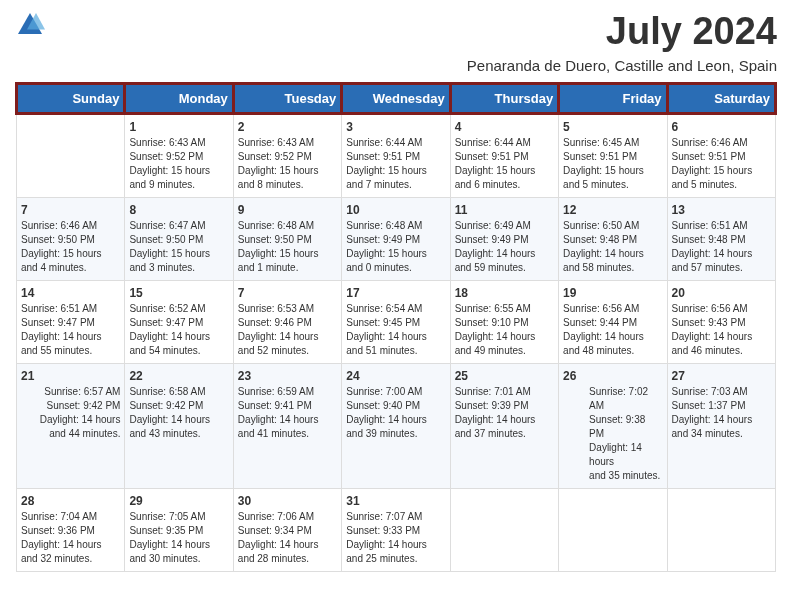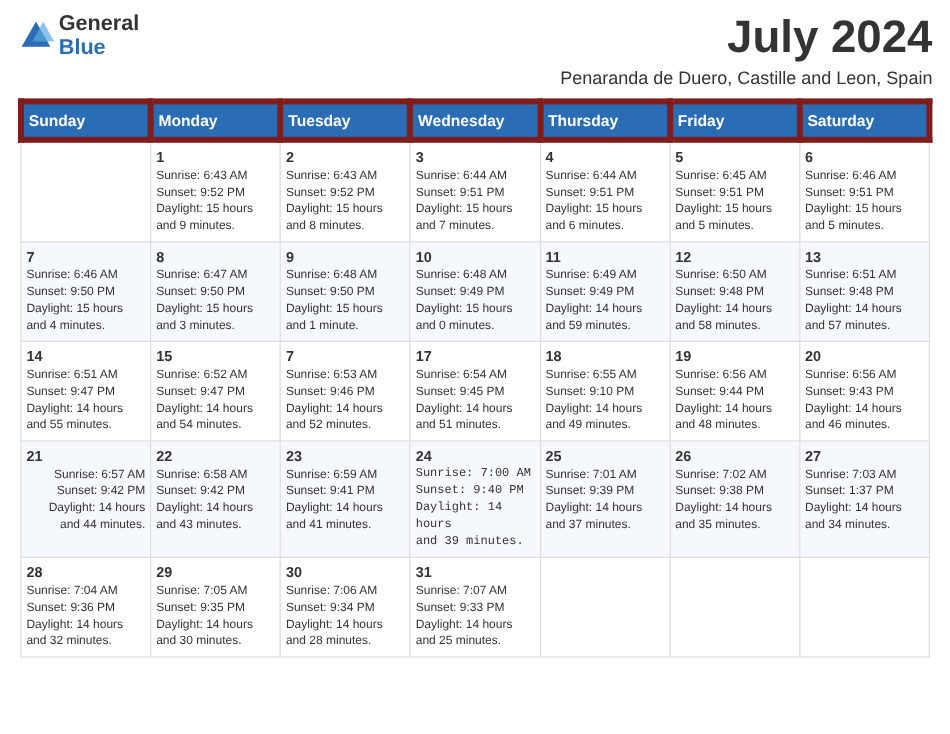--- a/index.html
+++ b/index.html
@@ -58,22 +58,22 @@
       table-layout: fixed;
     }
     thead tr {
       background-color: #2a6db5;
     }
     thead th {
       color: #fff;
       font-size: 13px;
       font-weight: bold;
       padding: 6px 4px;
-      text-align: left;
-      border: 5px solid #7f1d1d;
+      text-align: right;
+      border: 3px solid #7f1d1d;
     }
     tbody tr {
       border-bottom: 1px solid #ccc;
     }
     tbody td {
       vertical-align: top;
       padding: 5px 4px;
       font-size: 10.5px;
       color: #333;
       border: 1px solid #ddd;
@@ -102,24 +102,20 @@
   </style>
 </head>
 <body>
 
 <div class="header-top">
   <div class="logo">
     <svg class="logo-icon" viewBox="0 0 40 40">
       <polygon points="20,4 36,32 4,32" fill="#2a6db5"></polygon>
       <polygon points="28,4 40,26 16,26" fill="#5aabde" opacity="0.7"></polygon>
     </svg>
-    <div class="logo-text">
-      <span class="logo-general">General</span>
-      <span class="logo-blue">Blue</span>
-    </div>
   </div>
   <div>
     <div class="month-title">July 2024</div>
   </div>
 </div>
 <div class="subtitle">Penaranda de Duero, Castille and Leon, Spain</div>
 
 <table>
   <thead>
     <tr>
@@ -297,35 +293,35 @@
         </td>
         <td>
           <span class="day-num">23</span>
           <div class="day-info" style="white-space: pre-line;">Sunrise: 6:59 AM
 Sunset: 9:41 PM
 Daylight: 14 hours
 and 41 minutes.</div>
         </td>
         <td>
           <span class="day-num">24</span>
-          <div class="day-info" style="white-space: pre-line; font-family: Liberation Mono, monospace;">Sunrise: 7:00 AM
+          <div class="day-info" style="white-space: pre-line;">Sunrise: 7:00 AM
 Sunset: 9:40 PM
 Daylight: 14 hours
 and 39 minutes.</div>
         </td>
         <td>
           <span class="day-num">25</span>
           <div class="day-info" style="white-space: pre-line;">Sunrise: 7:01 AM
 Sunset: 9:39 PM
 Daylight: 14 hours
 and 37 minutes.</div>
         </td>
         <td>
           <span class="day-num">26</span>
-          <div class="day-info" style="white-space: pre-line;">Sunrise: 7:02 AM
+          <div class="day-info" style="white-space: pre-line; margin-left: 26px;">Sunrise: 7:02 AM
 Sunset: 9:38 PM
 Daylight: 14 hours
 and 35 minutes.</div>
         </td>
         <td>
           <span class="day-num">27</span>
           <div class="day-info" style="white-space: pre-line;">Sunrise: 7:03 AM
 Sunset: 1:37 PM
 Daylight: 14 hours
 and 34 minutes.</div>

